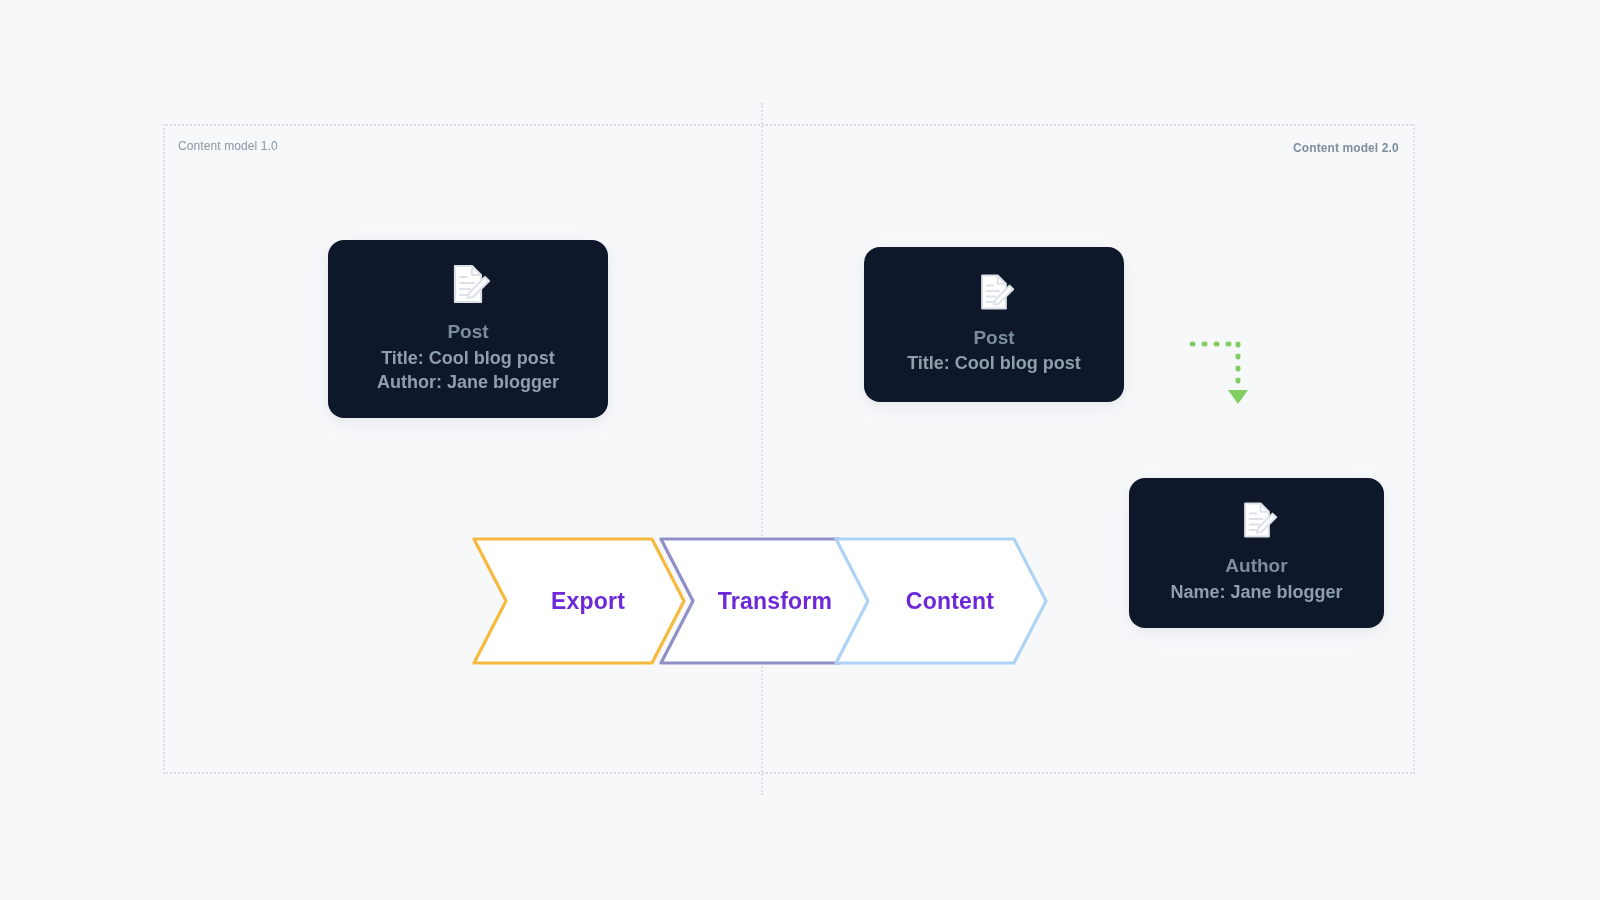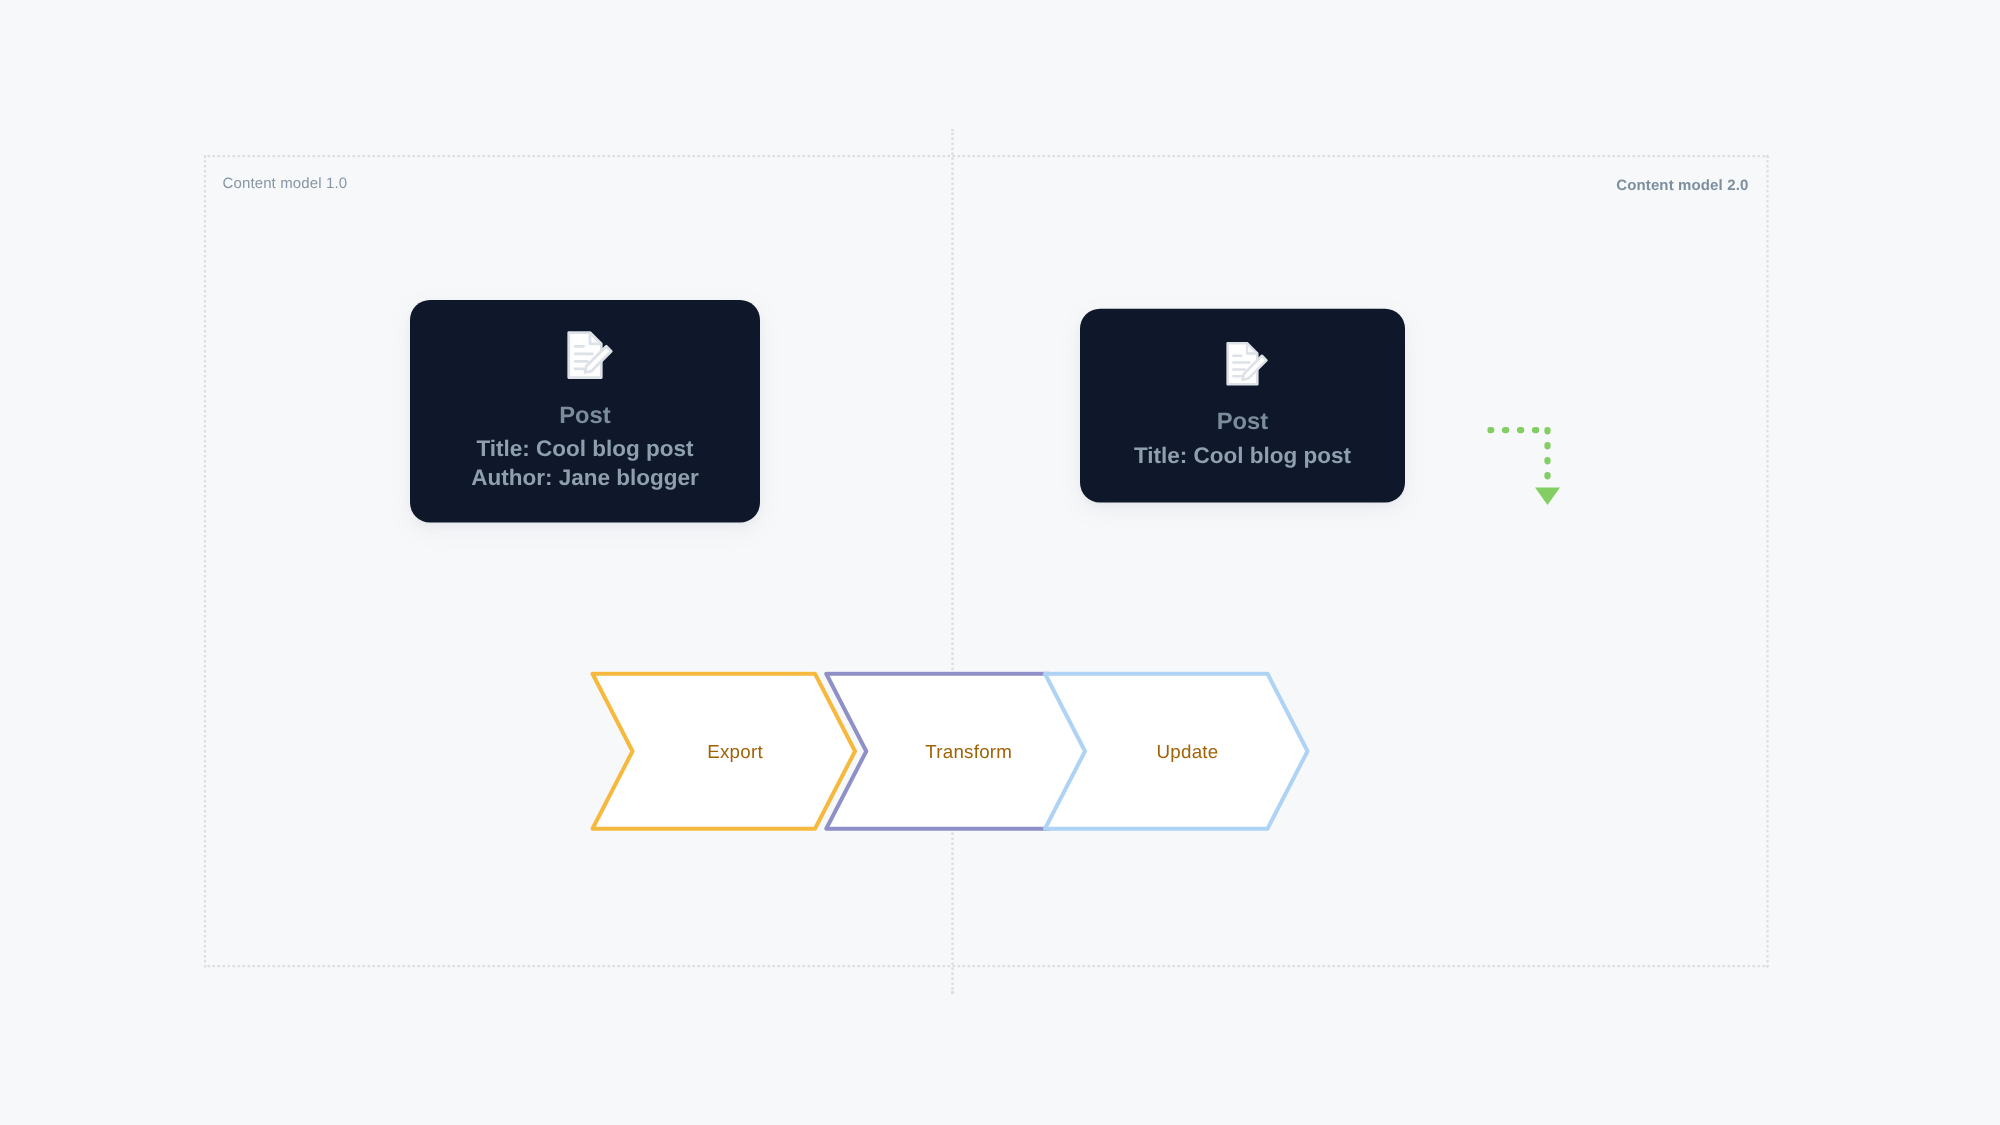--- a/index.html
+++ b/index.html
@@ -92,23 +92,23 @@
     top: 0;
     width: 214px;
     height: 128px;
     display: flex;
     align-items: center;
     justify-content: center;
   }
   .chev svg { position: absolute; inset: 0; }
   .chev-label {
     position: relative;
-    font-size: 15px;
-    font-weight: 400;
-    color: #a16207;
+    font-size: 23px;
+    font-weight: 700;
+    color: #6d28d9;
     letter-spacing: .2px;
     padding-left: 18px;
   }
   #chev-export    { left: 0px; }
   #chev-transform { left: 187px; }
   #chev-update    { left: 362px; }
 
   
   #connector { position: absolute; left: 1190px; top: 338px; }
 </style>
@@ -143,20 +143,32 @@
         <path d="M10 5 h17 l9 9 v27 H10 Z" stroke="#dde1e8" stroke-width="2.2" stroke-linejoin="round" fill="#ffffff"></path>
         <path d="M27 5 v9 h9" stroke="#dde1e8" stroke-width="2.2" stroke-linejoin="round" fill="none"></path>
         <path d="M15 16 h7 M15 22 h14 M15 28 h10 M15 34 h7" stroke="#dde1e8" stroke-width="2.2" stroke-linecap="round"></path>
         <path d="M40 16 l4 4 -16 16 -5 1 1 -5 Z" stroke="#dde1e8" stroke-width="2.2" stroke-linejoin="round" fill="#ffffff"></path>
       </svg>
     </span>
     <div class="card-title">Post</div>
     <div class="card-line">Title: Cool blog post</div>
   </div>
 
+  <div class="card" id="card-author-v2">
+    <span class="doc-icon">
+      <svg width="42" height="42" viewBox="0 0 46 46" fill="none">
+        <path d="M10 5 h17 l9 9 v27 H10 Z" stroke="#dde1e8" stroke-width="2.2" stroke-linejoin="round" fill="#ffffff"></path>
+        <path d="M27 5 v9 h9" stroke="#dde1e8" stroke-width="2.2" stroke-linejoin="round" fill="none"></path>
+        <path d="M15 16 h7 M15 22 h14 M15 28 h10 M15 34 h7" stroke="#dde1e8" stroke-width="2.2" stroke-linecap="round"></path>
+        <path d="M40 16 l4 4 -16 16 -5 1 1 -5 Z" stroke="#dde1e8" stroke-width="2.2" stroke-linejoin="round" fill="#ffffff"></path>
+      </svg>
+    </span>
+    <div class="card-title">Author</div>
+    <div class="card-line">Name: Jane blogger</div>
+  </div>
 
   <div id="connector">
     <svg width="80" height="80" viewBox="0 0 80 80" fill="none">
       <path d="M2 6 H48" stroke="#82ce63" stroke-width="5" stroke-linecap="round" stroke-dasharray="1 11"></path>
       <path d="M48 6 V48" stroke="#82ce63" stroke-width="5" stroke-linecap="round" stroke-dasharray="1 11"></path>
       <path d="M38 52 h20 l-10 14 Z" fill="#82ce63"></path>
     </svg>
   </div>
 
   <div class="chevron-row">
@@ -172,18 +184,18 @@
       <svg viewBox="0 0 214 128" preserveAspectRatio="none">
         <path d="M2 2 H180 L212 64 L180 126 H2 L34 64 Z" fill="#ffffff" stroke="#8f90c8" stroke-width="3.2" stroke-linejoin="round"></path>
       </svg>
       <span class="chev-label">Transform</span>
     </div>
 
     <div class="chev" id="chev-update">
       <svg viewBox="0 0 214 128" preserveAspectRatio="none">
         <path d="M2 2 H180 L212 64 L180 126 H2 L34 64 Z" fill="#ffffff" stroke="#aed3f4" stroke-width="3.2" stroke-linejoin="round"></path>
       </svg>
-      <span class="chev-label">Update</span>
+      <span class="chev-label">Content</span>
     </div>
 
   </div>
 
 </div>
 
 </body></html>

